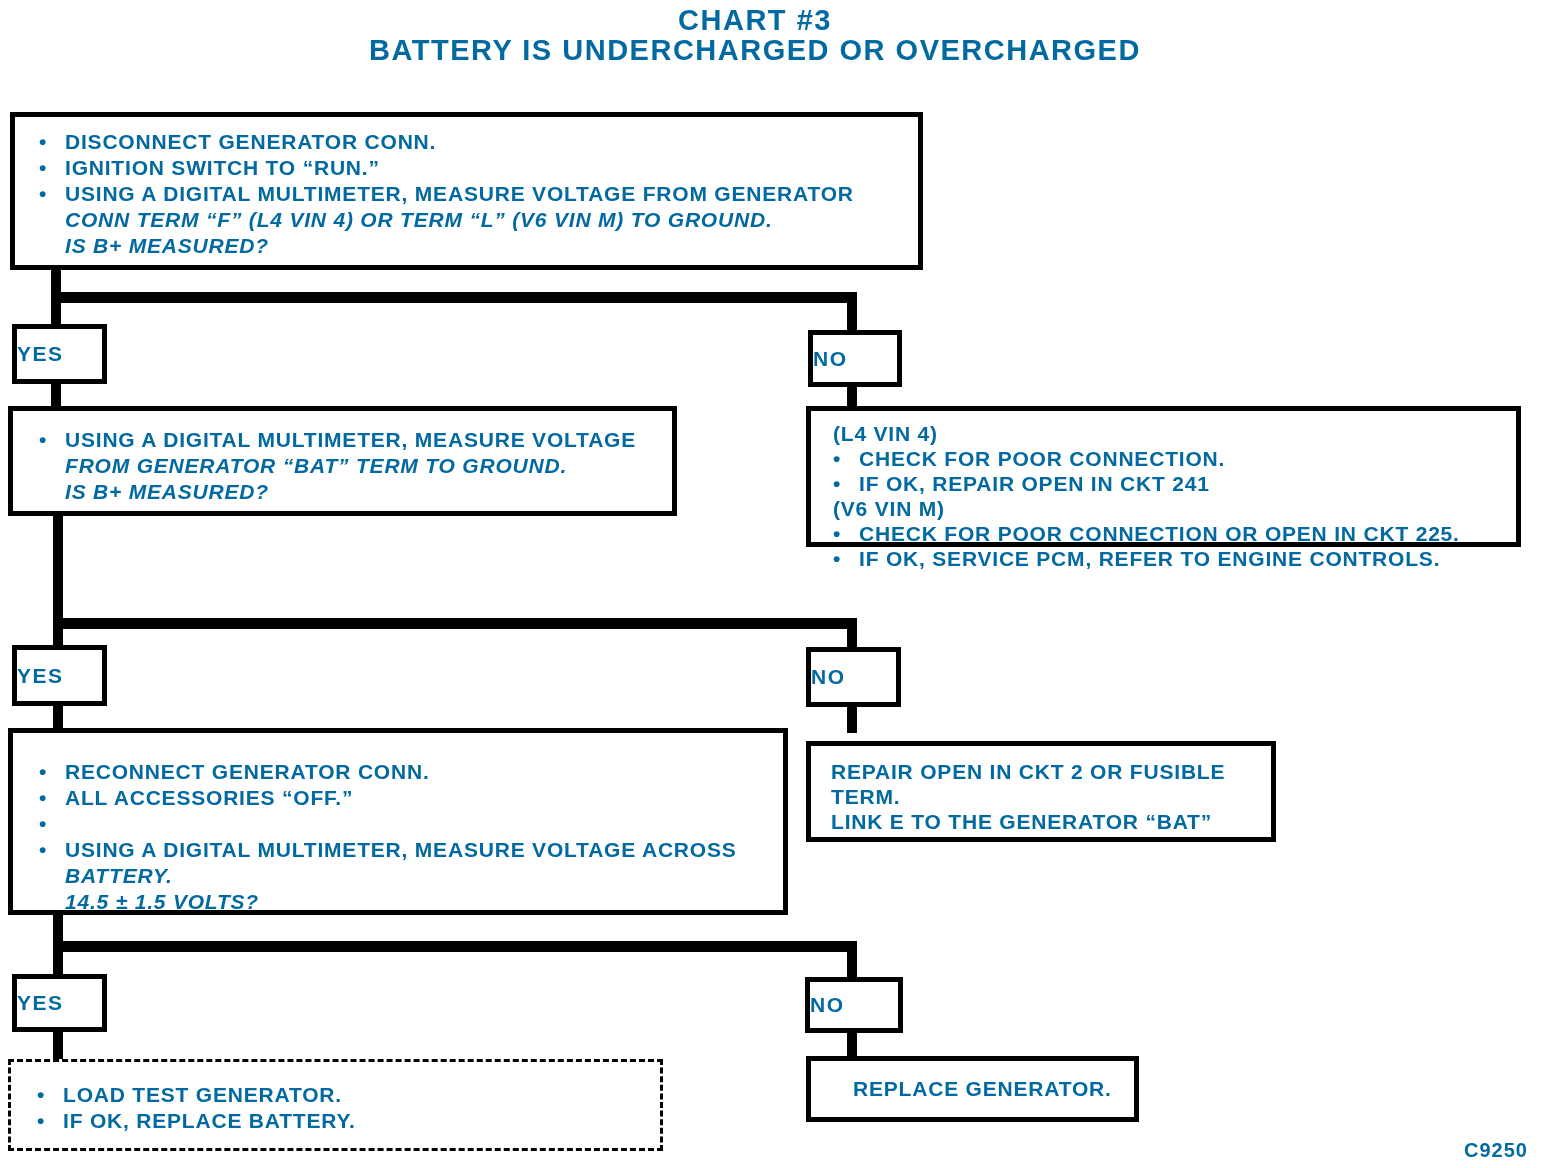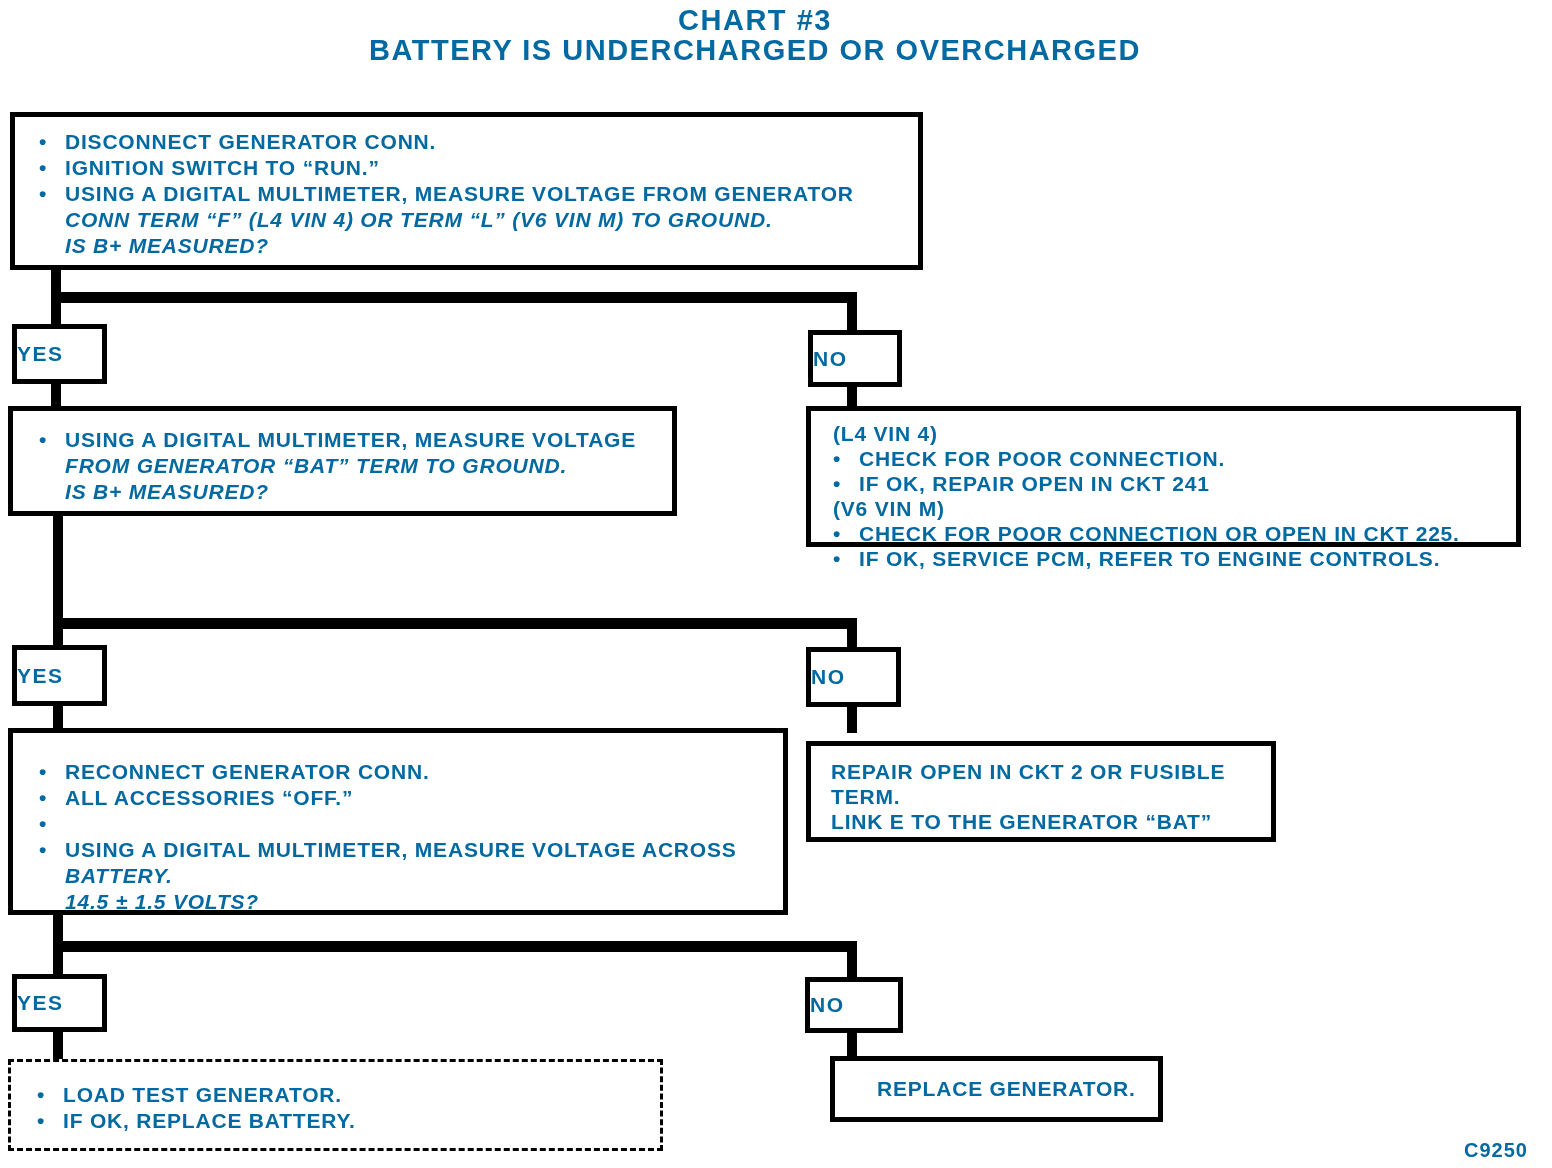--- a/index.html
+++ b/index.html
@@ -37,21 +37,21 @@
   .tl   { display: flex; align-items: flex-start; }
   .blt  { width: 26px; flex: none; }
   .ind  { padding-left: 26px; font-style: italic; }
 
   .box-a { left: 10px;  top: 112px;  width: 913px; height: 158px; padding: 12px 14px 0 24px; }
   .box-b { left: 8px;   top: 406px;  width: 669px; height: 110px; padding: 16px 10px 0 26px; }
   .box-c { left: 806px; top: 406px;  width: 715px; height: 141px; padding: 10px 10px 0 22px; line-height: 25px; }
   .box-d { left: 8px;   top: 728px;  width: 780px; height: 187px; padding: 26px 10px 0 26px; }
   .box-e { left: 806px; top: 731px;  width: 470px; height: 101px; padding: 13px 10px 0 20px; line-height: 25px; margin-top: 10px; }
   .box-f { left: 8px;   top: 1059px; width: 655px; height: 92px;  padding: 20px 10px 0 26px; border: 3px dashed #000; }
-  .box-g { left: 806px; top: 1056px; width: 333px; height: 66px;  padding: 15px 10px 16px 42px; margin-left: 24px; }
+  .box-g { left: 806px; top: 1056px; width: 333px; height: 66px;  padding: 15px 10px 16px 42px; }
 
   
   .tag {
     position: absolute;
     box-sizing: border-box;
     border: 5px solid #000;
     background: #fff;
     display: flex;
     align-items: center;
     justify-content: flex-start;

